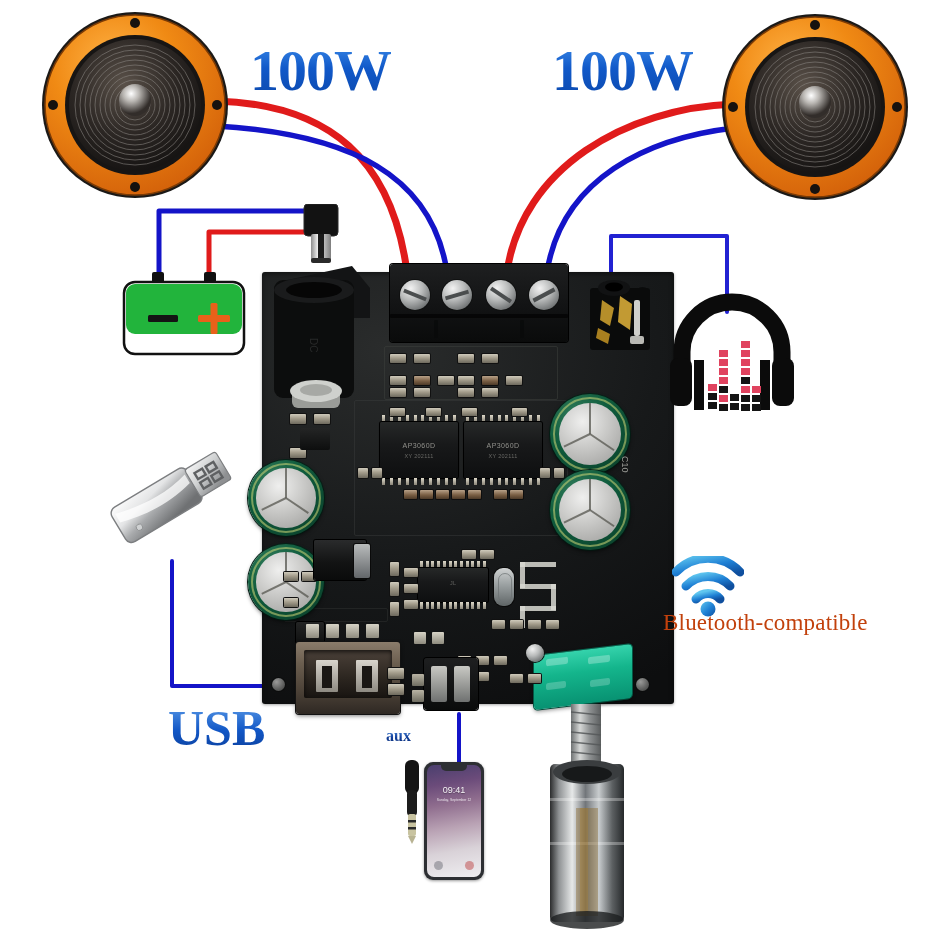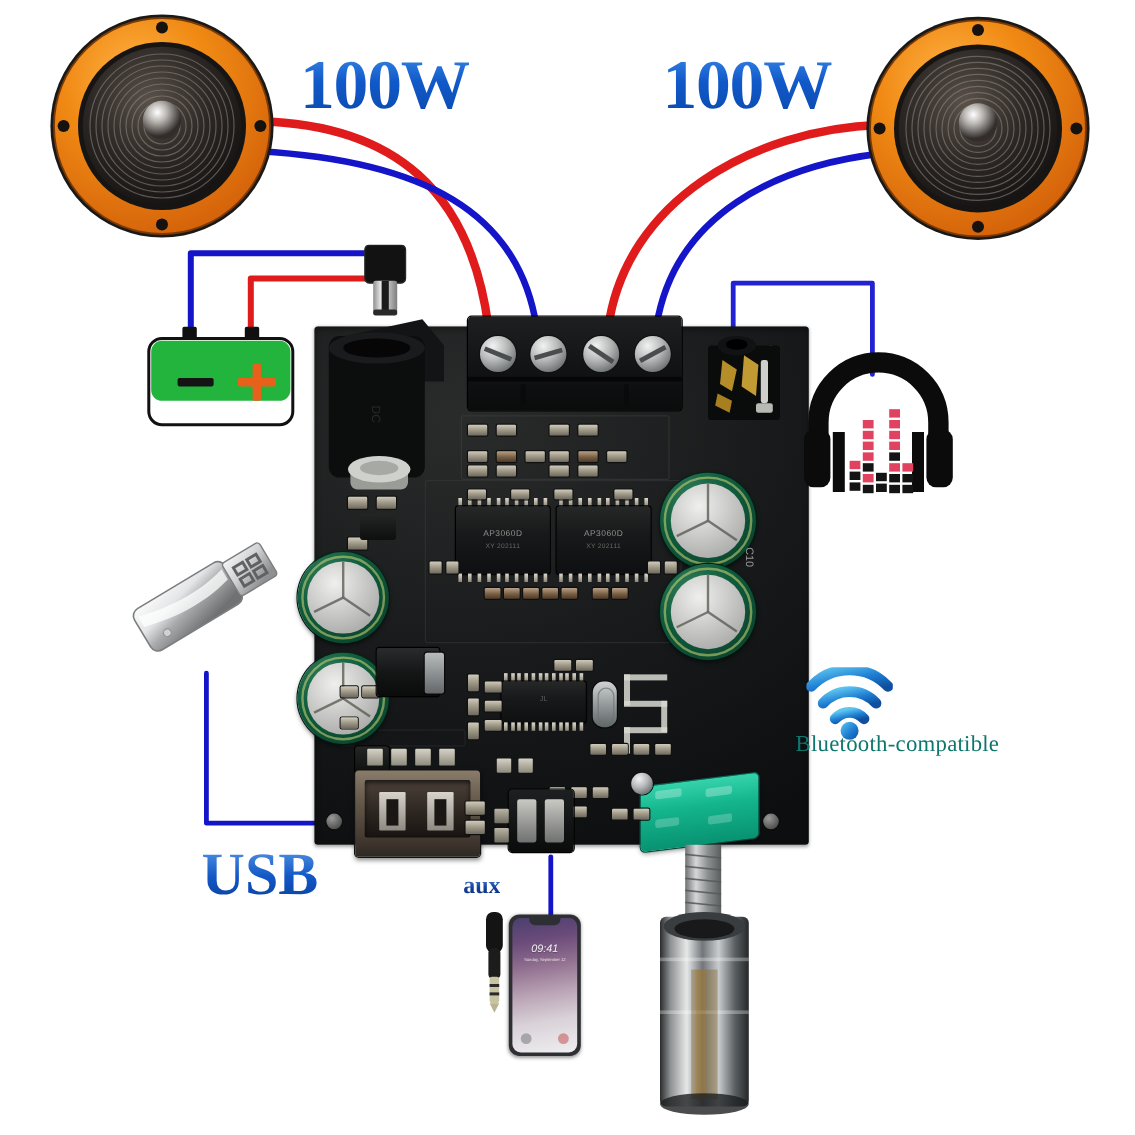--- a/index.html
+++ b/index.html
@@ -13,25 +13,25 @@
        color:#1565d8;white-space:nowrap;line-height:1;}
   .w100{font-size:58px;letter-spacing:-1px;
         background:linear-gradient(180deg,#3b8ae8 0%,#1159c9 45%,#0b49ad 100%);
         -webkit-background-clip:text;background-clip:text;color:transparent;text-align:right;}
   .dc{font-size:33px;
       background:linear-gradient(180deg,#6fa8e8 0%,#1656c4 55%,#0d3f96 100%);
       -webkit-background-clip:text;background-clip:text;color:transparent;}
   .usb{font-size:50px;
       background:linear-gradient(180deg,#5b9ce8 0%,#1257c6 55%,#0b3f9c 100%);
       -webkit-background-clip:text;background-clip:text;color:transparent;}
-  .aux{font-size:20px;
+  .aux{font-size:16px;
       background:linear-gradient(180deg,#5b9ce8 0%,#123f9a 60%,#0a2f76 100%);
       -webkit-background-clip:text;background-clip:text;color:transparent;}
   .bt50{font-size:52px;font-weight:normal;color:#1f74cf;letter-spacing:0px;}
-  .btsub{font-size:19px;font-weight:normal;color:#0f766e;letter-spacing:.2px;}
+  .btsub{font-size:23px;font-weight:normal;color:#c2410c;letter-spacing:.2px;}
 
   
   #pcb{left:262px;top:272px;width:412px;height:432px;}
   .pcbBody{position:absolute;inset:0;background:
       radial-gradient(120% 90% at 30% 18%, #2a2c2c 0%, #17191a 55%, #0d0e0f 100%);
       border-radius:3px;
       box-shadow:0 2px 5px rgba(0,0,0,.45) inset, 0 1px 3px rgba(0,0,0,.35);}
   .hole{position:absolute;width:13px;height:13px;border-radius:50%;
         background:radial-gradient(circle at 35% 30%,#9a9a99,#5d5e5d 60%,#3a3b3a);
         box-shadow:0 0 0 1px #0c0d0d;}
@@ -693,20 +693,20 @@
     <rect x="11" y="30" width="10" height="26" rx="4" fill="#1c1c1c"></rect>
     <rect x="12" y="54" width="8" height="22" rx="2" fill="#c8c3a0"></rect>
     <rect x="12" y="60" width="8" height="2.5" fill="#2a2a2a"></rect>
     <rect x="12" y="67" width="8" height="2.5" fill="#2a2a2a"></rect>
     <path d="M12,76 L20,76 L16,84 Z" fill="#b8b392"></path>
   </svg>
 
   <div class="phone" style="left:424px;top:762px;width:60px;height:118px;">
     <div class="phoneScr">
       <div class="notch"></div>
-      <div class="phTime" style="top:20px;font-style:italic;">09:41</div>
+      <div class="phTime" style="top:20px;">09:41</div>
       <div class="phDate" style="top:33px;">Sunday, September 12</div>
       <div class="phBtn" style="left:7px;bottom:7px;"></div>
       <div class="phBtn" style="right:7px;bottom:7px;background:rgba(190,70,70,.5);"></div>
     </div>
   </div>
 
 </div>
 
 </body></html>

